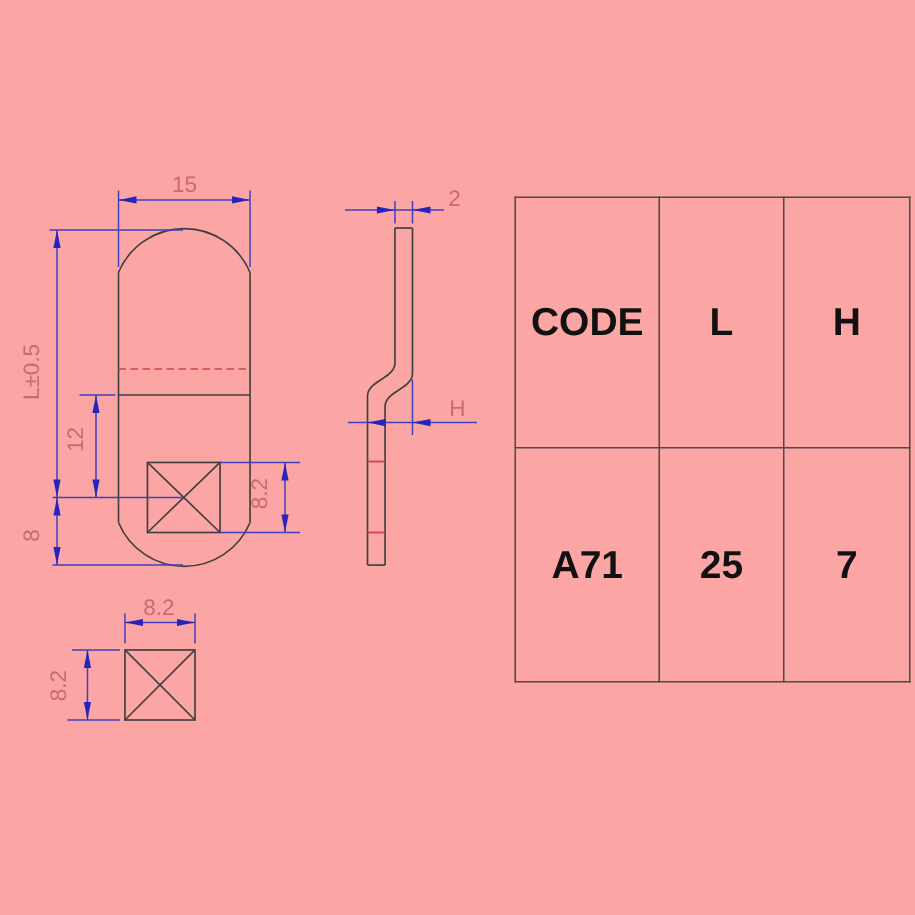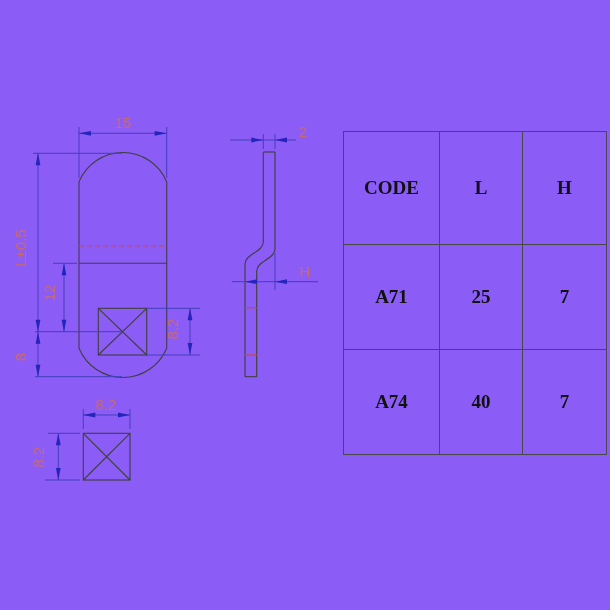--- a/index.html
+++ b/index.html
@@ -8,21 +8,21 @@
     width: 610px;
     height: 610px;
     background: #ffffff;
     font-family: "Liberation Sans", sans-serif;
     overflow: hidden;
   }
   #stage {
     position: relative;
     width: 610px;
     height: 610px;
-    background: #8b5cf6;
+    background: #fca5a5;
   }
   #drawing-svg {
     position: absolute;
     left: 0;
     top: 0;
   }
   .dim-text {
     font-family: "Liberation Sans", sans-serif;
     font-size: 15px;
     fill: #c96b6b;
@@ -37,22 +37,22 @@
   table.spec {
     border-collapse: collapse;
     width: 260px;
     height: 324px;
     table-layout: fixed;
   }
   table.spec td, table.spec th {
     border: 1px solid #4a4a4a;
     text-align: center;
     vertical-align: middle;
-    font-family: Liberation Serif, serif;
-    font-size: 19px;
+    font-family: Liberation Sans, sans-serif;
+    font-size: 26px;
     font-weight: 700;
     color: #111111;
     padding: 0;
   }
   table.spec tr { height: 45.8px; }
   table.spec tr.hdr { height: 49px; }
   .col-code { width: 95px; }
   .col-l { width: 82px; }
   .col-h { width: 83px; }
 </style>
@@ -170,22 +170,17 @@
         <tr class="hdr">
           <td class="col-code">CODE</td>
           <td class="col-l">L</td>
           <td class="col-h">H</td>
         </tr>
         <tr>
           <td>A71</td>
           <td>25</td>
           <td>7</td>
         </tr>
-        <tr>
-          <td>A74</td>
-          <td>40</td>
-          <td>7</td>
-        </tr>
       </tbody>
     </table>
   </div>
 
 </div>
 
 </body></html>

